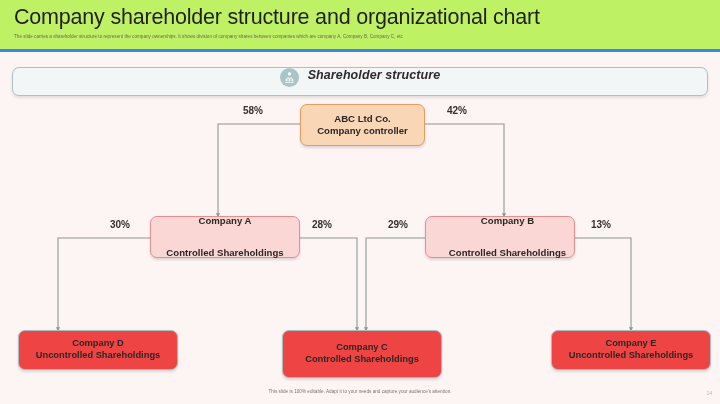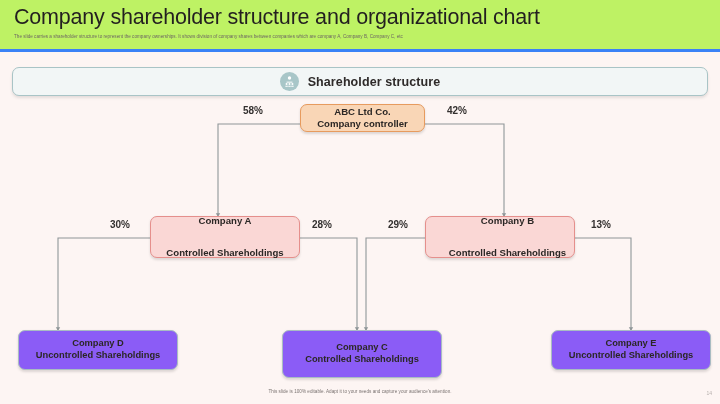--- a/index.html
+++ b/index.html
@@ -27,21 +27,21 @@
     white-space:nowrap; letter-spacing:0.02px;
   }
 
   
   #section-header {
     position:absolute; left:12px; top:67px; width:696px; height:29px;
     background:#f2f6f6;
     border:1.5px solid #a9c4c6;
     border-radius:7px;
     box-shadow:0 2px 3px rgba(0,0,0,0.10);
-    display:flex; align-items:center; justify-content:center; gap:9px;
+    display:flex; align-items:flex-start; justify-content:center; gap:9px;font-style:italic;
   }
   #section-icon {
     width:19px; height:19px; border-radius:50%;
     background:#a8c6c8;
     display:flex; align-items:center; justify-content:center;
     flex:0 0 auto;
   }
   #section-icon svg { display:block; }
   #section-title {
     font-size:12.5px; font-weight:bold; color:#2e2a29;
@@ -66,21 +66,21 @@
 
   .node.root {
     background:#f9d6b6; border:1.5px solid #e79b5e;
     color:#2b2725; font-size:9.6px;
   }
   .node.ctrl {
     background:#fad7d5; border:1.5px solid #e58f8c;
     color:#2b2725; font-size:9.6px;gap:20px;
   }
   .node.leaf {
-    background:#8b5cf6; border:1.5px solid #a9bcc2;
+    background:#ef4444; border:1.5px solid #a9bcc2;
     color:#2b2725; font-size:9.3px;
   }
 
   .pct {
     position:absolute;
     font-size:10px; font-weight:bold; color:#33302f;
     white-space:nowrap;
   }
 
   
@@ -133,21 +133,21 @@
       <path d="M150,142 L58,142 L58,234" marker-end="url(#ar)"></path>
 
       <path d="M300,142 L357,142 L357,234" marker-end="url(#ar)"></path>
 
       <path d="M425,142 L366,142 L366,234" marker-end="url(#ar)"></path>
 
       <path d="M575,142 L631,142 L631,234" marker-end="url(#ar)"></path>
     </g>
   </svg>
 
-  <div class="node root" style="left:300px; top:8px; width:125px; height:28px;text-align:right;">
+  <div class="node root" style="left:300px; top:8px; width:125px; height:42px;text-align:right;">
     <span class="l1">ABC Ltd Co.</span>
     <span class="l2">Company controller</span>
   </div>
 
   <div class="node ctrl" style="left:150px; top:120px; width:150px; height:42px;">
     <span class="l1">Company A</span>
     <span class="l2">Controlled Shareholdings</span>
   </div>
 
   <div class="node ctrl" style="left:425px; top:120px; width:150px; height:42px;padding-left:15px;">

